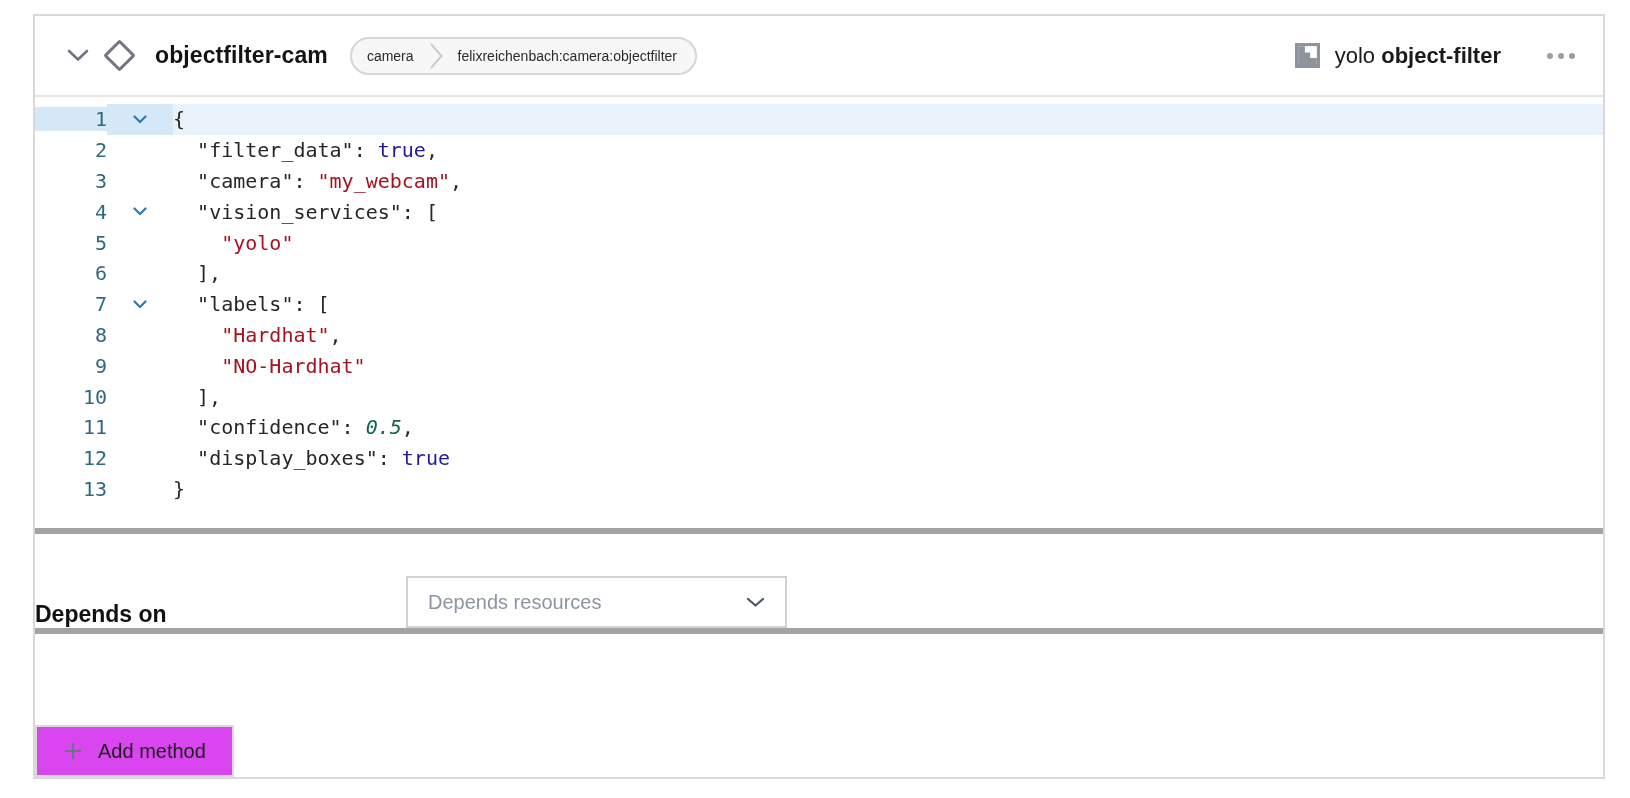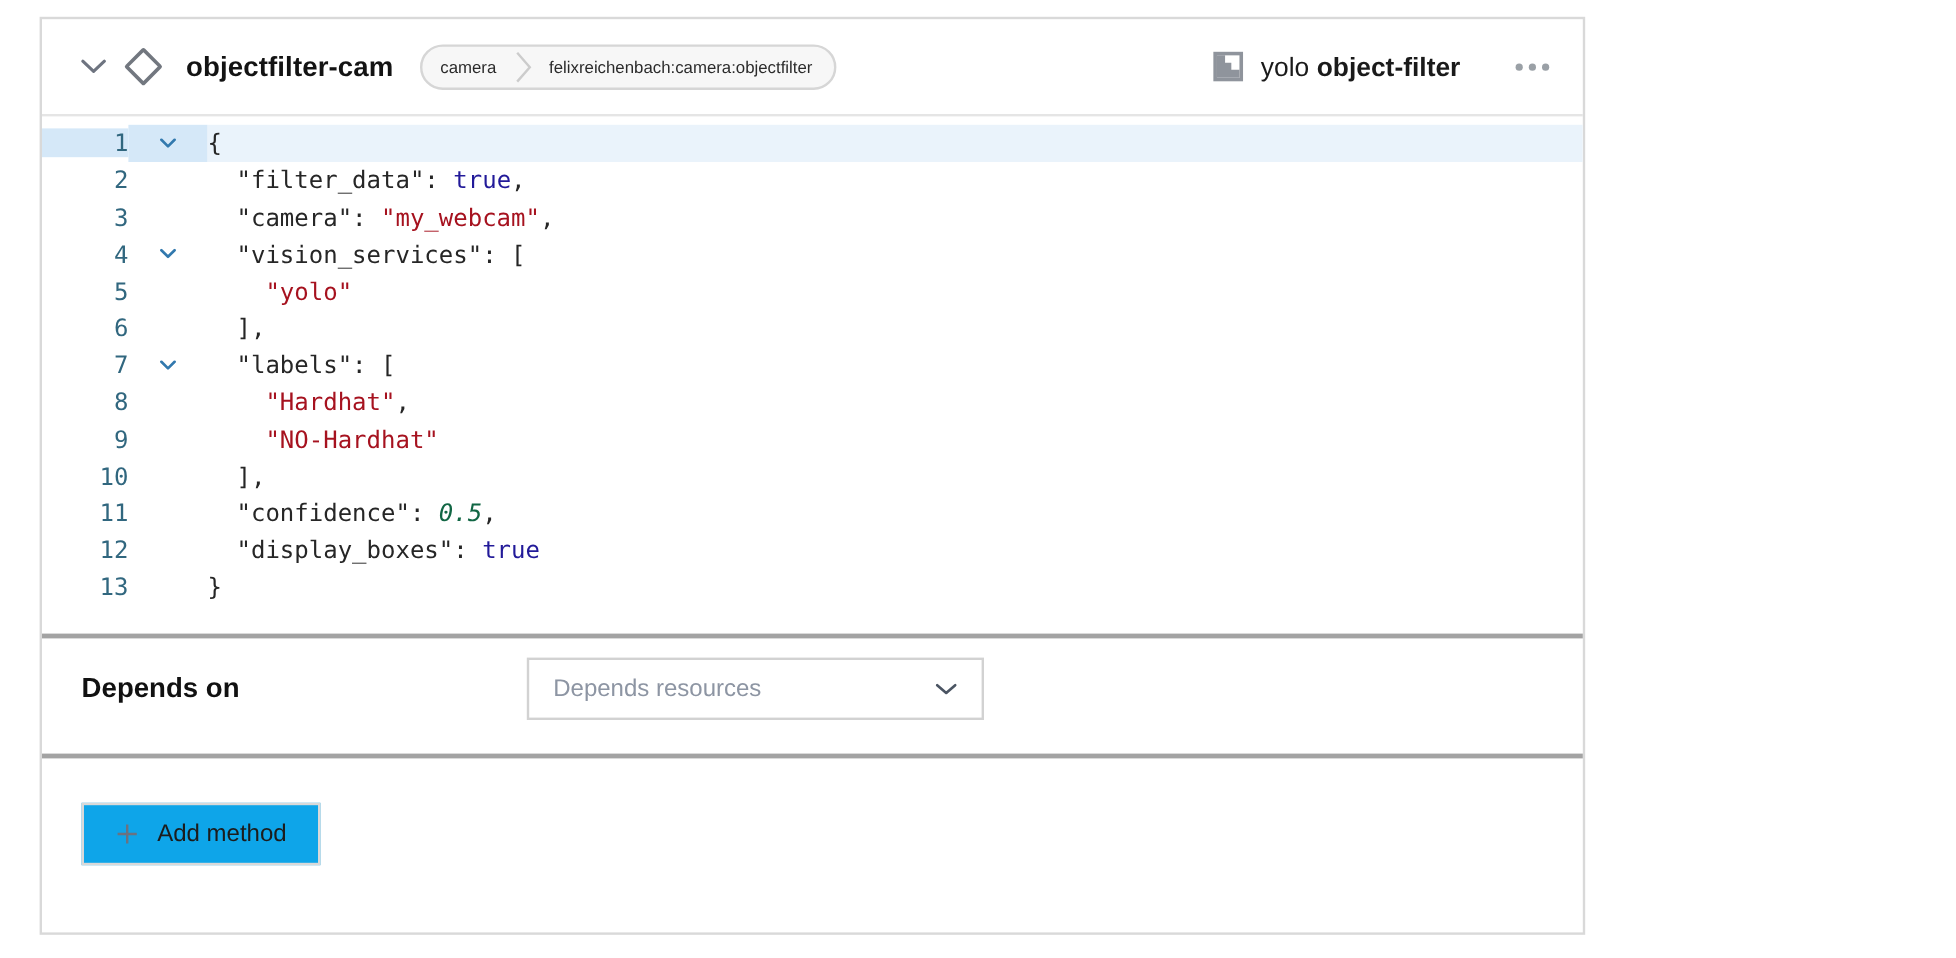--- a/index.html
+++ b/index.html
@@ -1,18 +1,18 @@
 <!DOCTYPE html>
 <html style="--c-gutter: #31677f; --c-key: #262626; --c-plain: #262626; --c-string: #a6121f; --c-atom: #221a99; --c-number: #116644;"><head>
 <meta charset="utf-8">
 <style>
   * { margin:0; padding:0; box-sizing:border-box; }
   html,body { width:1630px; height:798px; background:#ffffff;
               font-family:"Liberation Sans", sans-serif; }
-  .card { position:absolute; left:33px; top:14px; width:1288px; height:765px;
+  .card { position:absolute; left:33px; top:14px; width:1572px; height:765px;
           background:#fff; border:2px solid #d9d9d9; }
 
   
   .header { height:79px; display:flex; align-items:center; padding:0 26px 0 28px; }
   .collapse-btn { width:30px; height:30px; display:flex; align-items:center; justify-content:center; cursor:pointer; }
   .diamond-wrap { width:40px; height:40px; display:flex; align-items:center; justify-content:center; margin-left:6px; }
   .diamond { width:23px; height:23px; border:3px solid #72777f; transform:rotate(45deg); border-radius:2px; background:#fff; }
   .card-title { font-size:23px; font-weight:700; color:#131313; margin-left:16px; letter-spacing:0.1px; }
   .chip { height:38px; margin-left:22px; display:flex; align-items:center;
           border:2px solid #d6d6d6; background:#f7f7f7; border-radius:19px; overflow:hidden; }
@@ -35,34 +35,34 @@
   .code { flex:1 1 auto; font-size:20px; white-space:pre; color:var(--c-plain); align-self:stretch; display:flex; align-items:center; }
   .line.active .gutter-num, .line.active .gutter-fold { background:#d5e8f8; }
   .line.active .code { background:#eaf3fb; }
   .tok-k { color:var(--c-key); }
   .tok-s { color:var(--c-string); }
   .tok-a { color:var(--c-atom); }
   .tok-n { color:var(--c-number);font-style:italic; }
   .tok-p { color:var(--c-plain); }
 
   
-  .section { display:flex; align-items:flex-start; border-top:4px solid #a3a3a3; padding-left:33px; }
+  .section { display:flex; align-items:flex-end; border-top:6px solid #a3a3a3; }
   .section-label { width:371px; font-size:23px; font-weight:700; color:#111; flex:0 0 371px; }
   .section-depends { height:100px; padding-top:16px; }
   .section-depends .section-label { padding-top:12px; }
   .section-capture { height:149px; padding-top:37px; }
   .section-capture .section-label { padding-top:9px; }
 
   .search-select { width:381px; height:52px; border:2px solid #d2d2d2; background:#fff;
                    display:flex; align-items:center; justify-content:space-between;
                    padding:0 20px; cursor:pointer; }
   .search-placeholder { font-size:20px; color:#8d95a3; }
 
   .add-method-btn { height:52px; display:inline-flex; align-items:center; gap:15px;
-                    padding:0 26px; background:#0ea5e9; border:2px solid #d9d9d9;
+                    padding:0 26px; background:#d946ef; border:2px solid #d9d9d9;
                     font-size:20px; color:#1c1c1c; cursor:pointer;
                     font-family:"Liberation Sans", sans-serif; }
 </style>
 </head>
 <body>
 
 <div class="card">
 
   <div class="header">
     <div class="collapse-btn">

